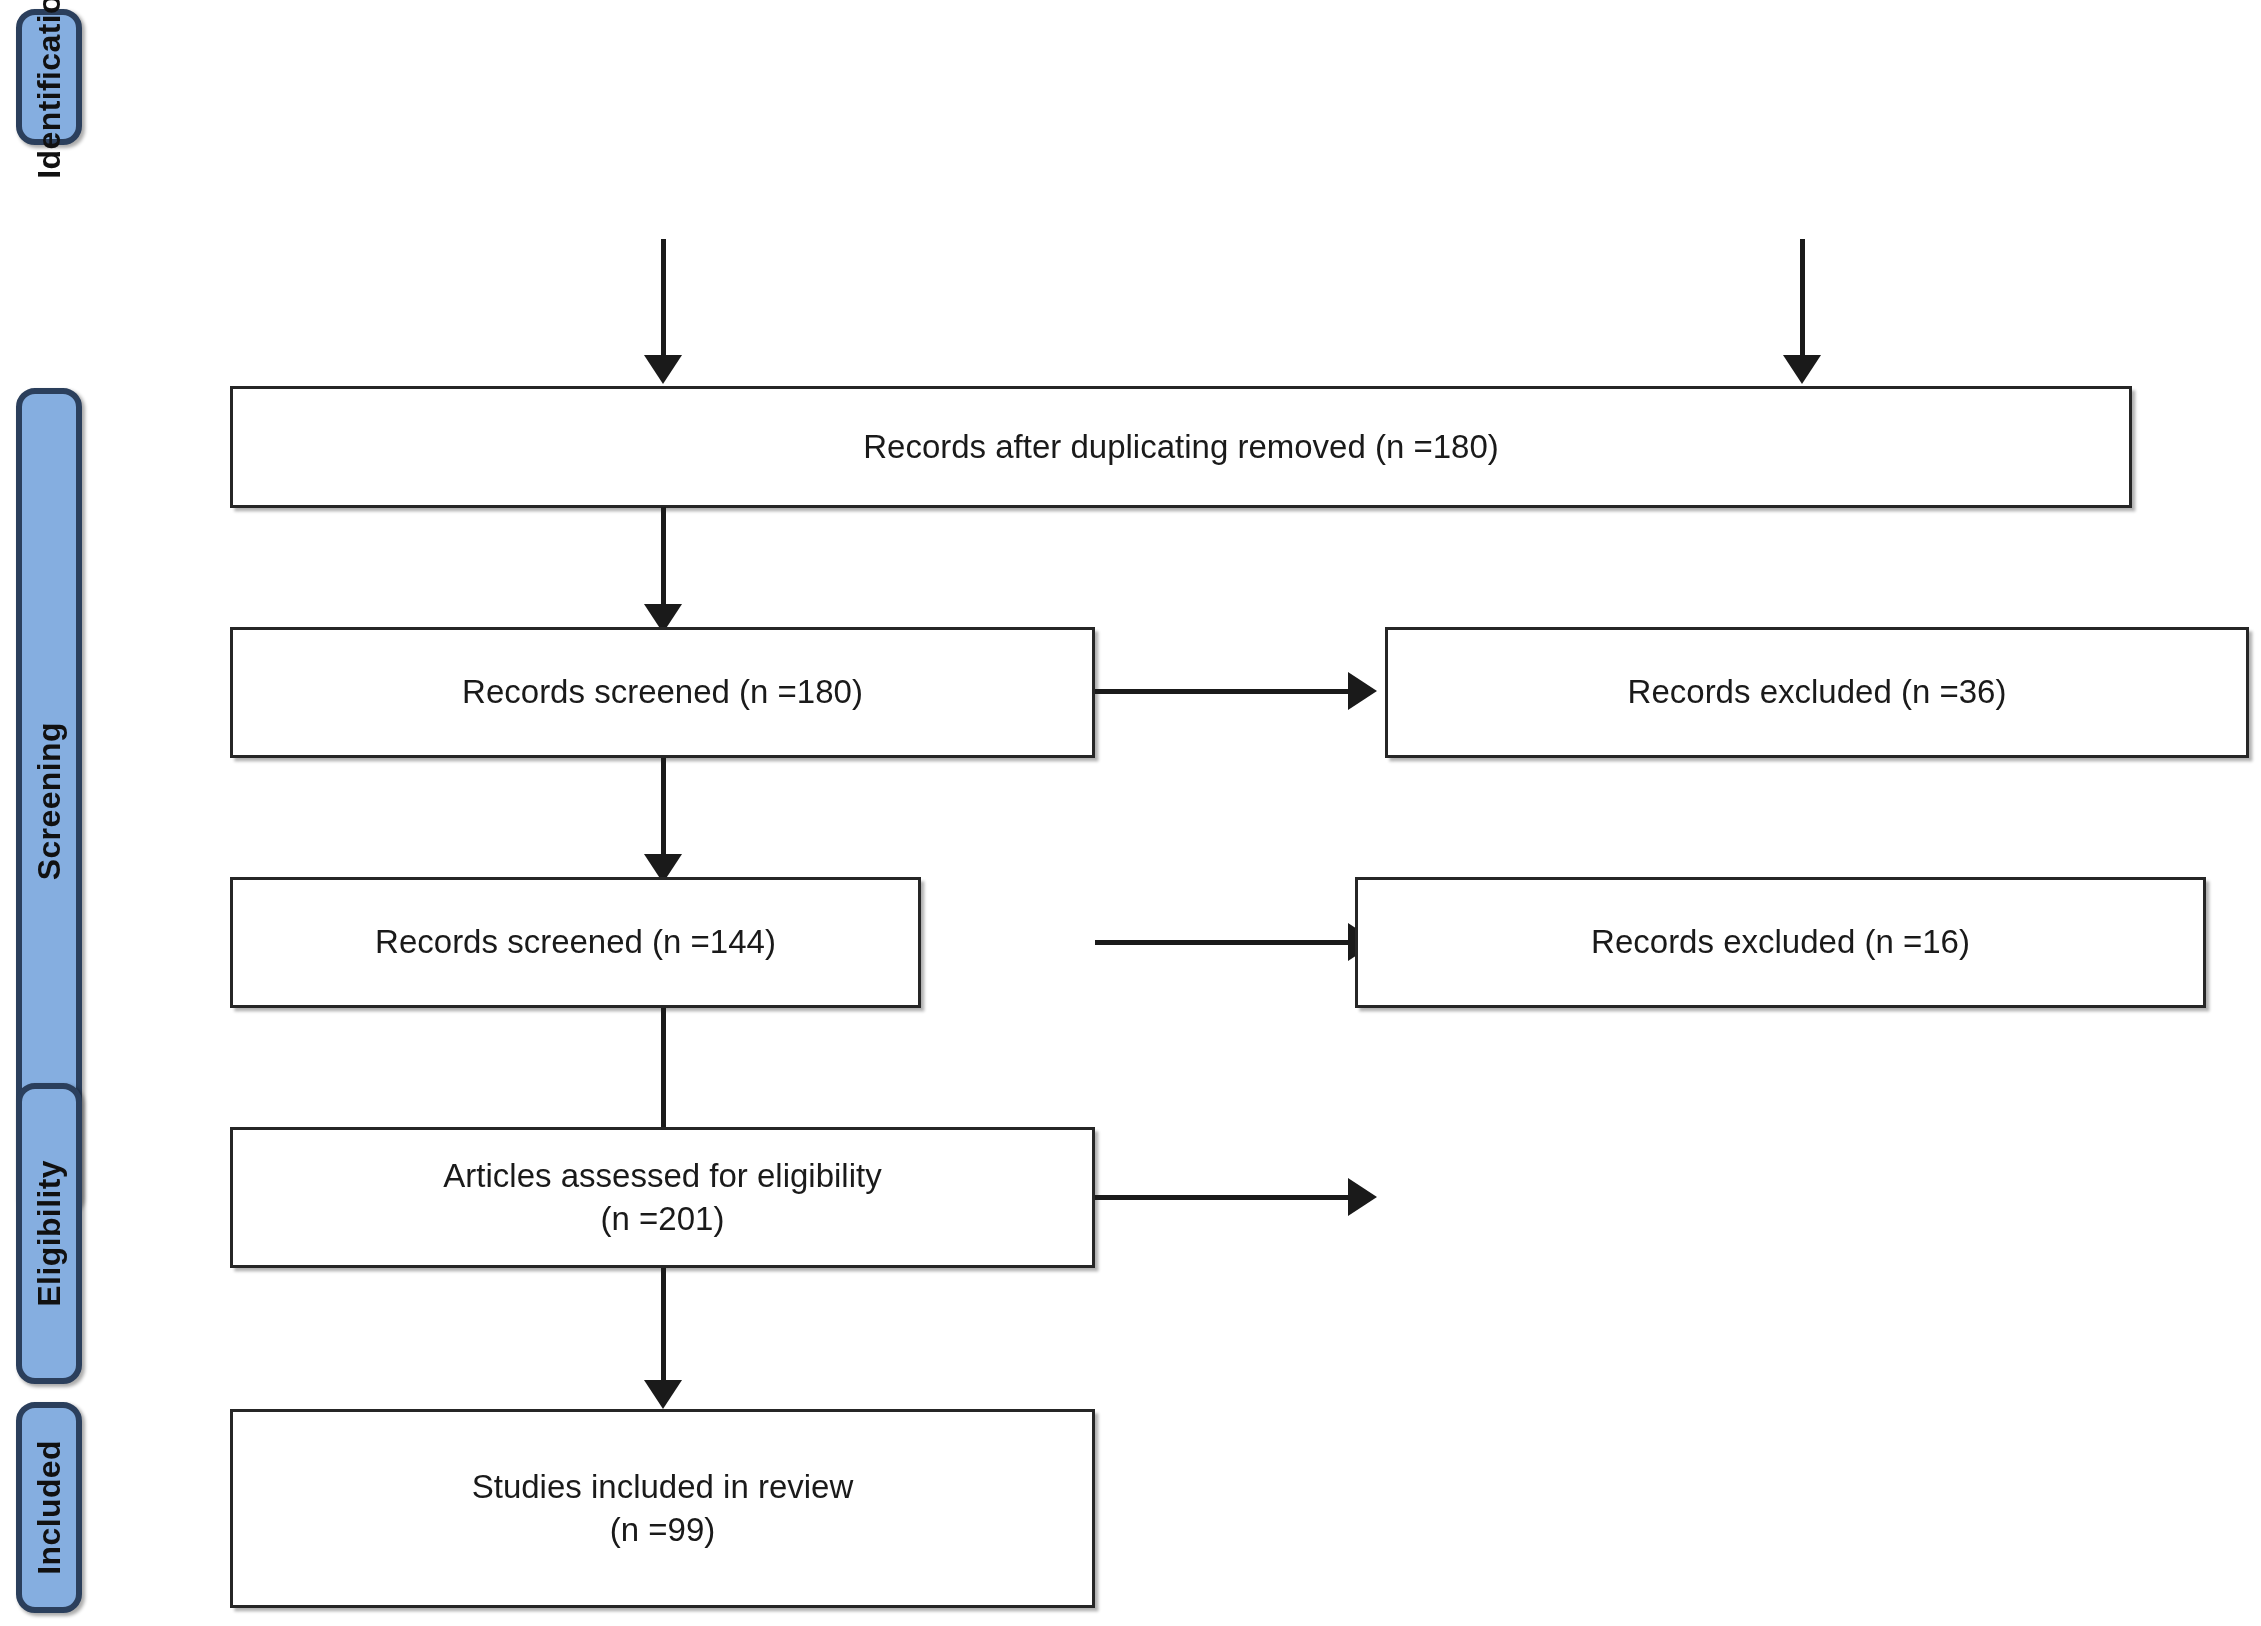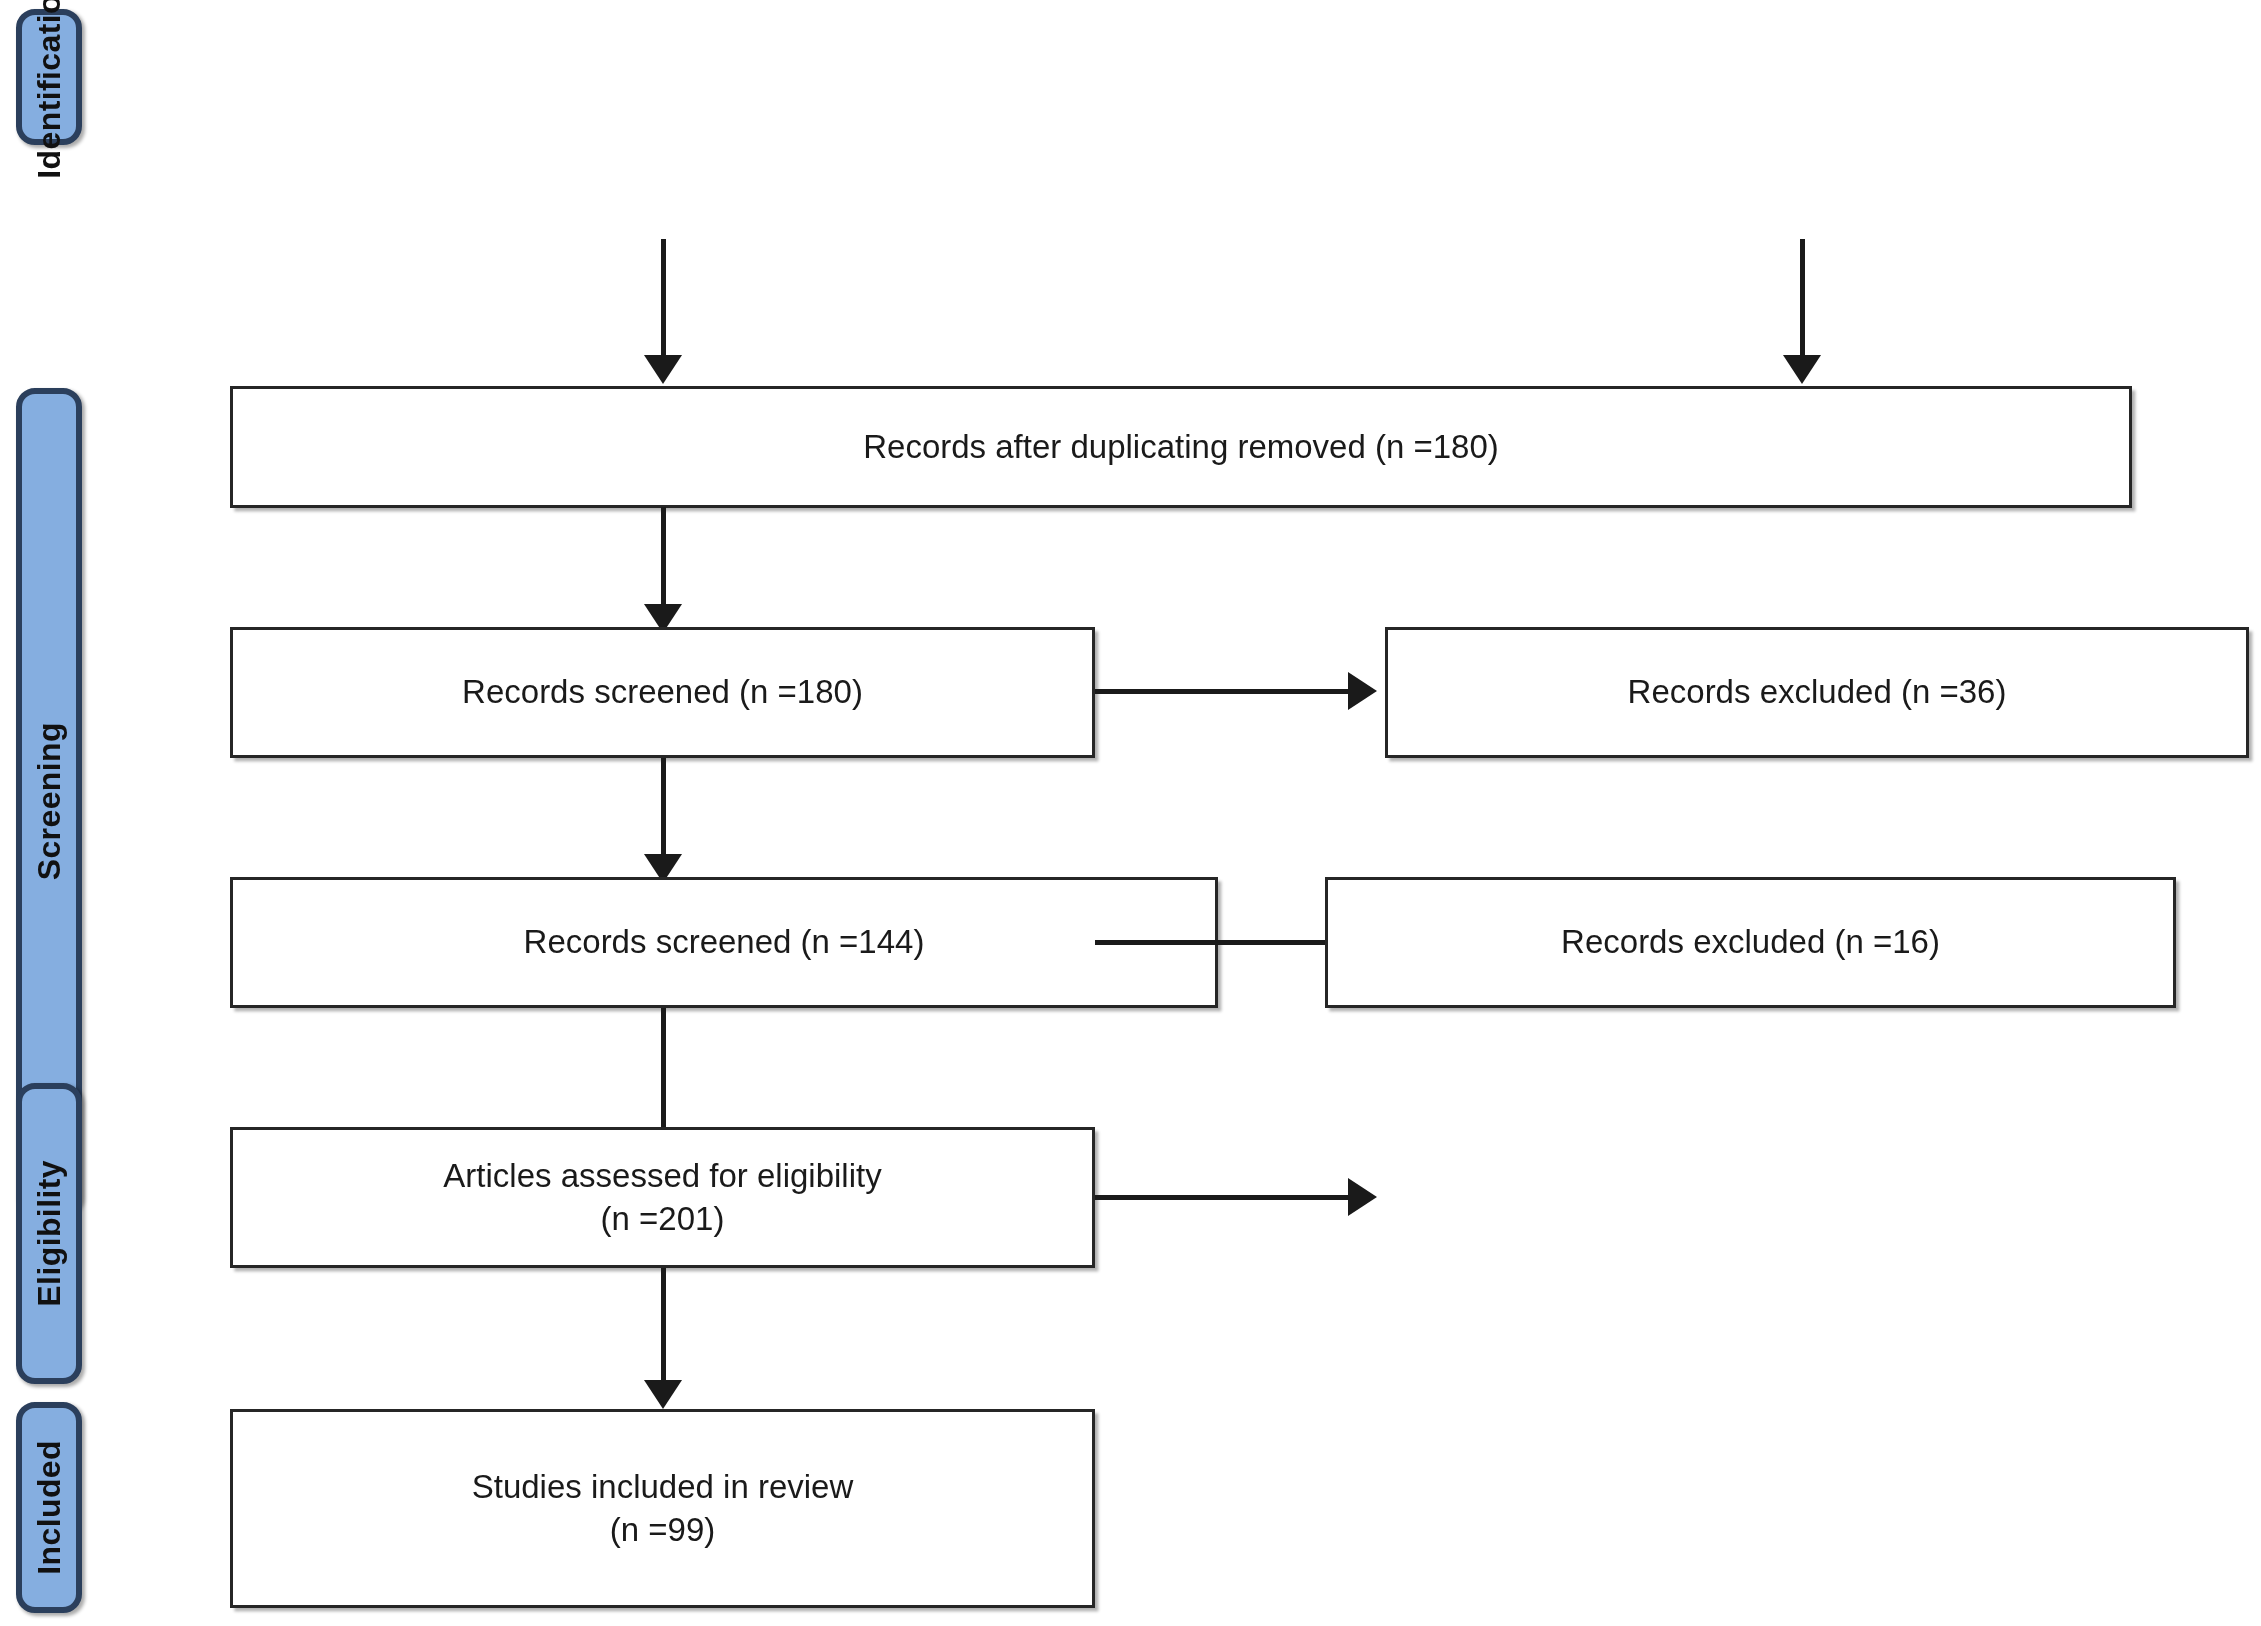--- a/index.html
+++ b/index.html
@@ -132,28 +132,28 @@
   <div class="h-line" style="left:1095px; top:689px; width:265px; height:5.2px;"></div>
   <div class="h-arrow-head" style="left:1348px; top:672px;"></div>
 
   <div class="flow-box" style="left:1385px; top:627px; width:864px; height:131px;">
     <span class="box-text">Records excluded (n =36)</span>
   </div>
 
   <div class="v-line" style="left:661px; top:758px; width:5.2px; height:103px;"></div>
   <div class="v-arrow-head" style="left:644px; top:854px;"></div>
 
-  <div class="flow-box" style="left:230px; top:877px; width:988px; height:131px;">
+  <div class="flow-box" style="left:230px; top:877px; width:691px; height:131px;">
     <span class="box-text">Records screened (n =144)</span>
   </div>
 
   <div class="h-line" style="left:1095px; top:940px; width:265px; height:5.2px;"></div>
   <div class="h-arrow-head" style="left:1348px; top:923px;"></div>
 
-  <div class="flow-box" style="left:1325px; top:877px; width:851px; height:131px;">
+  <div class="flow-box" style="left:1355px; top:877px; width:851px; height:131px;">
     <span class="box-text">Records excluded (n =16)</span>
   </div>
 
   <div class="v-line" style="left:661px; top:1008px; width:5.2px; height:136px;"></div>
   <div class="v-arrow-head" style="left:644px; top:1137px;"></div>
 
   <div class="flow-box" style="left:230px; top:1127px; width:865px; height:141px;">
     <span class="box-text">Articles assessed for eligibility
 (n =201)</span>
   </div>

